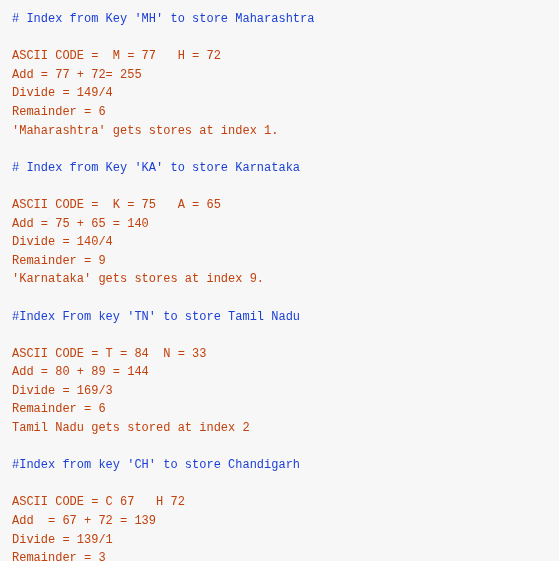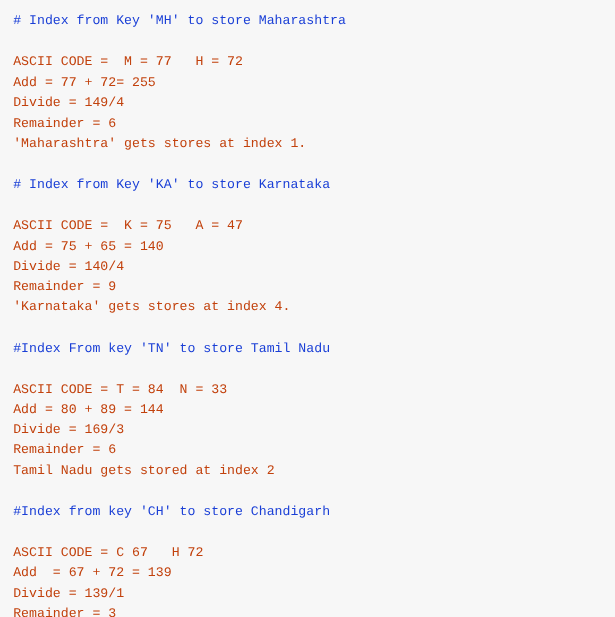--- a/index.html
+++ b/index.html
@@ -31,25 +31,25 @@
 <div class="code-block"><span class="comment"># Index from Key 'MH' to store Maharashtra</span>
 
 <span class="txt">ASCII CODE =  M = 77   H = 72</span>
 <span class="txt">Add = 77 + 72= 255</span>
 <span class="txt">Divide = 149/4</span>
 <span class="txt">Remainder = 6</span>
 <span class="txt">'Maharashtra' gets stores at index 1.</span>
 
 <span class="comment"># Index from Key 'KA' to store Karnataka</span>
 
-<span class="txt">ASCII CODE =  K = 75   A = 47</span>
+<span class="txt">ASCII CODE =  K = 75   A = 65</span>
 <span class="txt">Add = 75 + 65 = 140</span>
 <span class="txt">Divide = 140/4</span>
 <span class="txt">Remainder = 9</span>
-<span class="txt">'Karnataka' gets stores at index 4.</span>
+<span class="txt">'Karnataka' gets stores at index 9.</span>
 
 <span class="comment">#Index From key 'TN' to store Tamil Nadu</span>
 
 <span class="txt">ASCII CODE = T = 84  N = 33</span>
 <span class="txt">Add = 80 + 89 = 144</span>
 <span class="txt">Divide = 169/3</span>
 <span class="txt">Remainder = 6</span>
 <span class="txt">Tamil Nadu gets stored at index 2</span>
 
 <span class="comment">#Index from key 'CH' to store Chandigarh</span>

